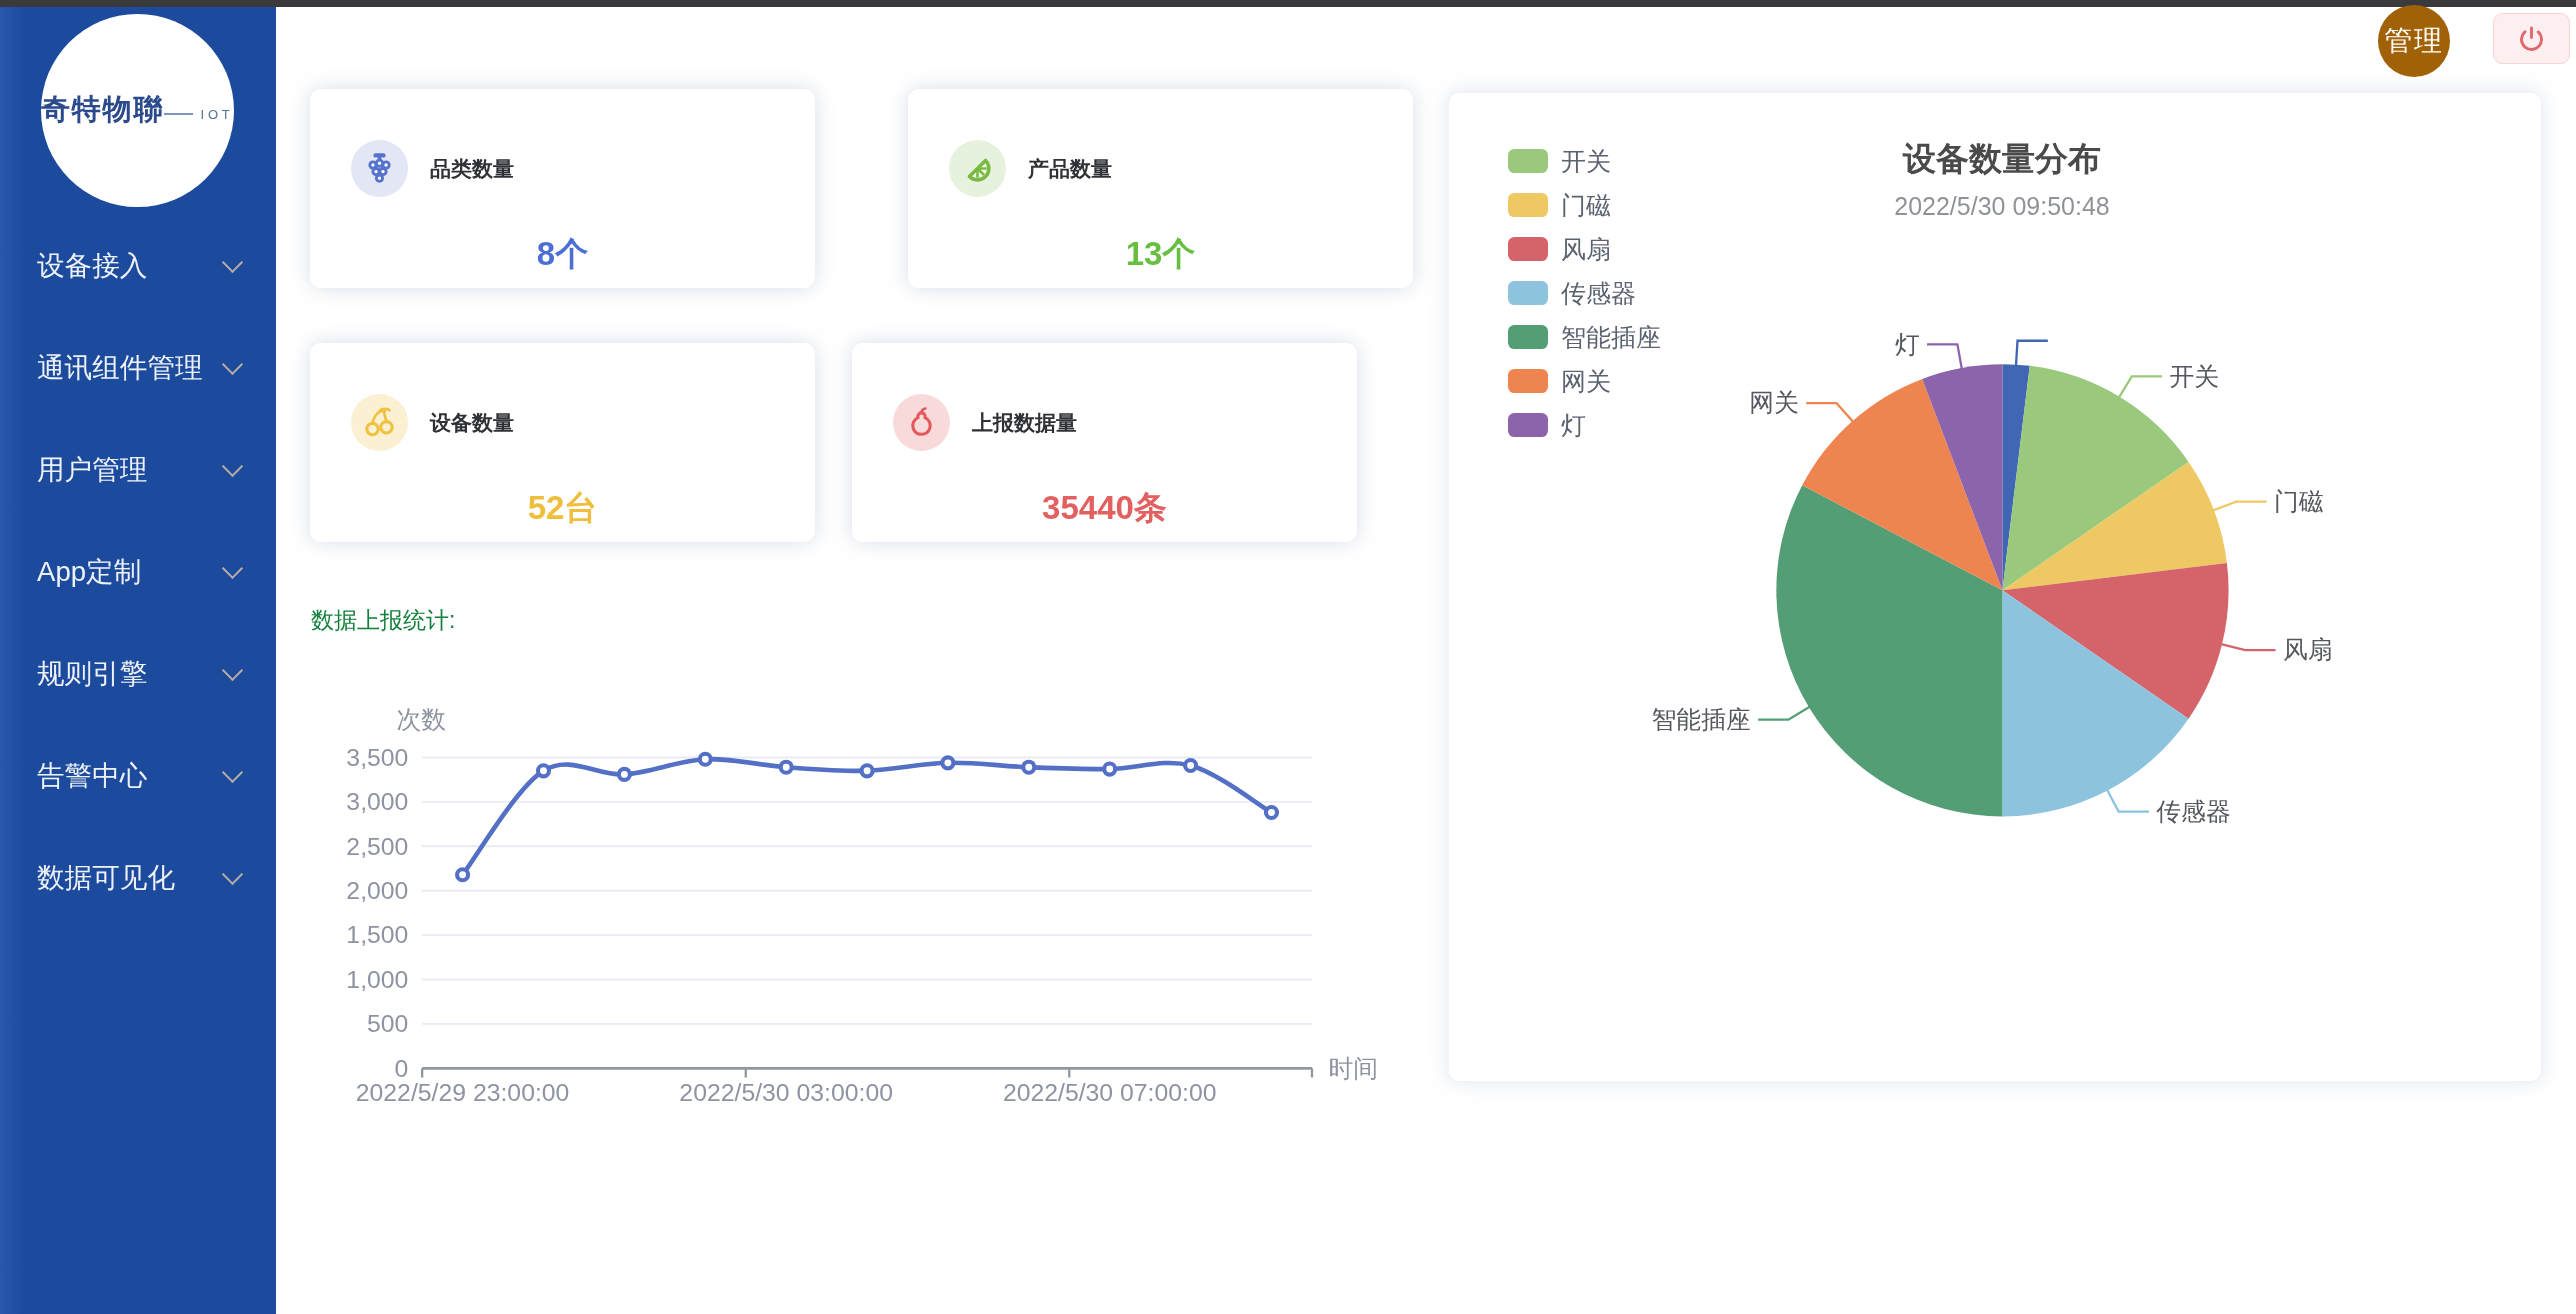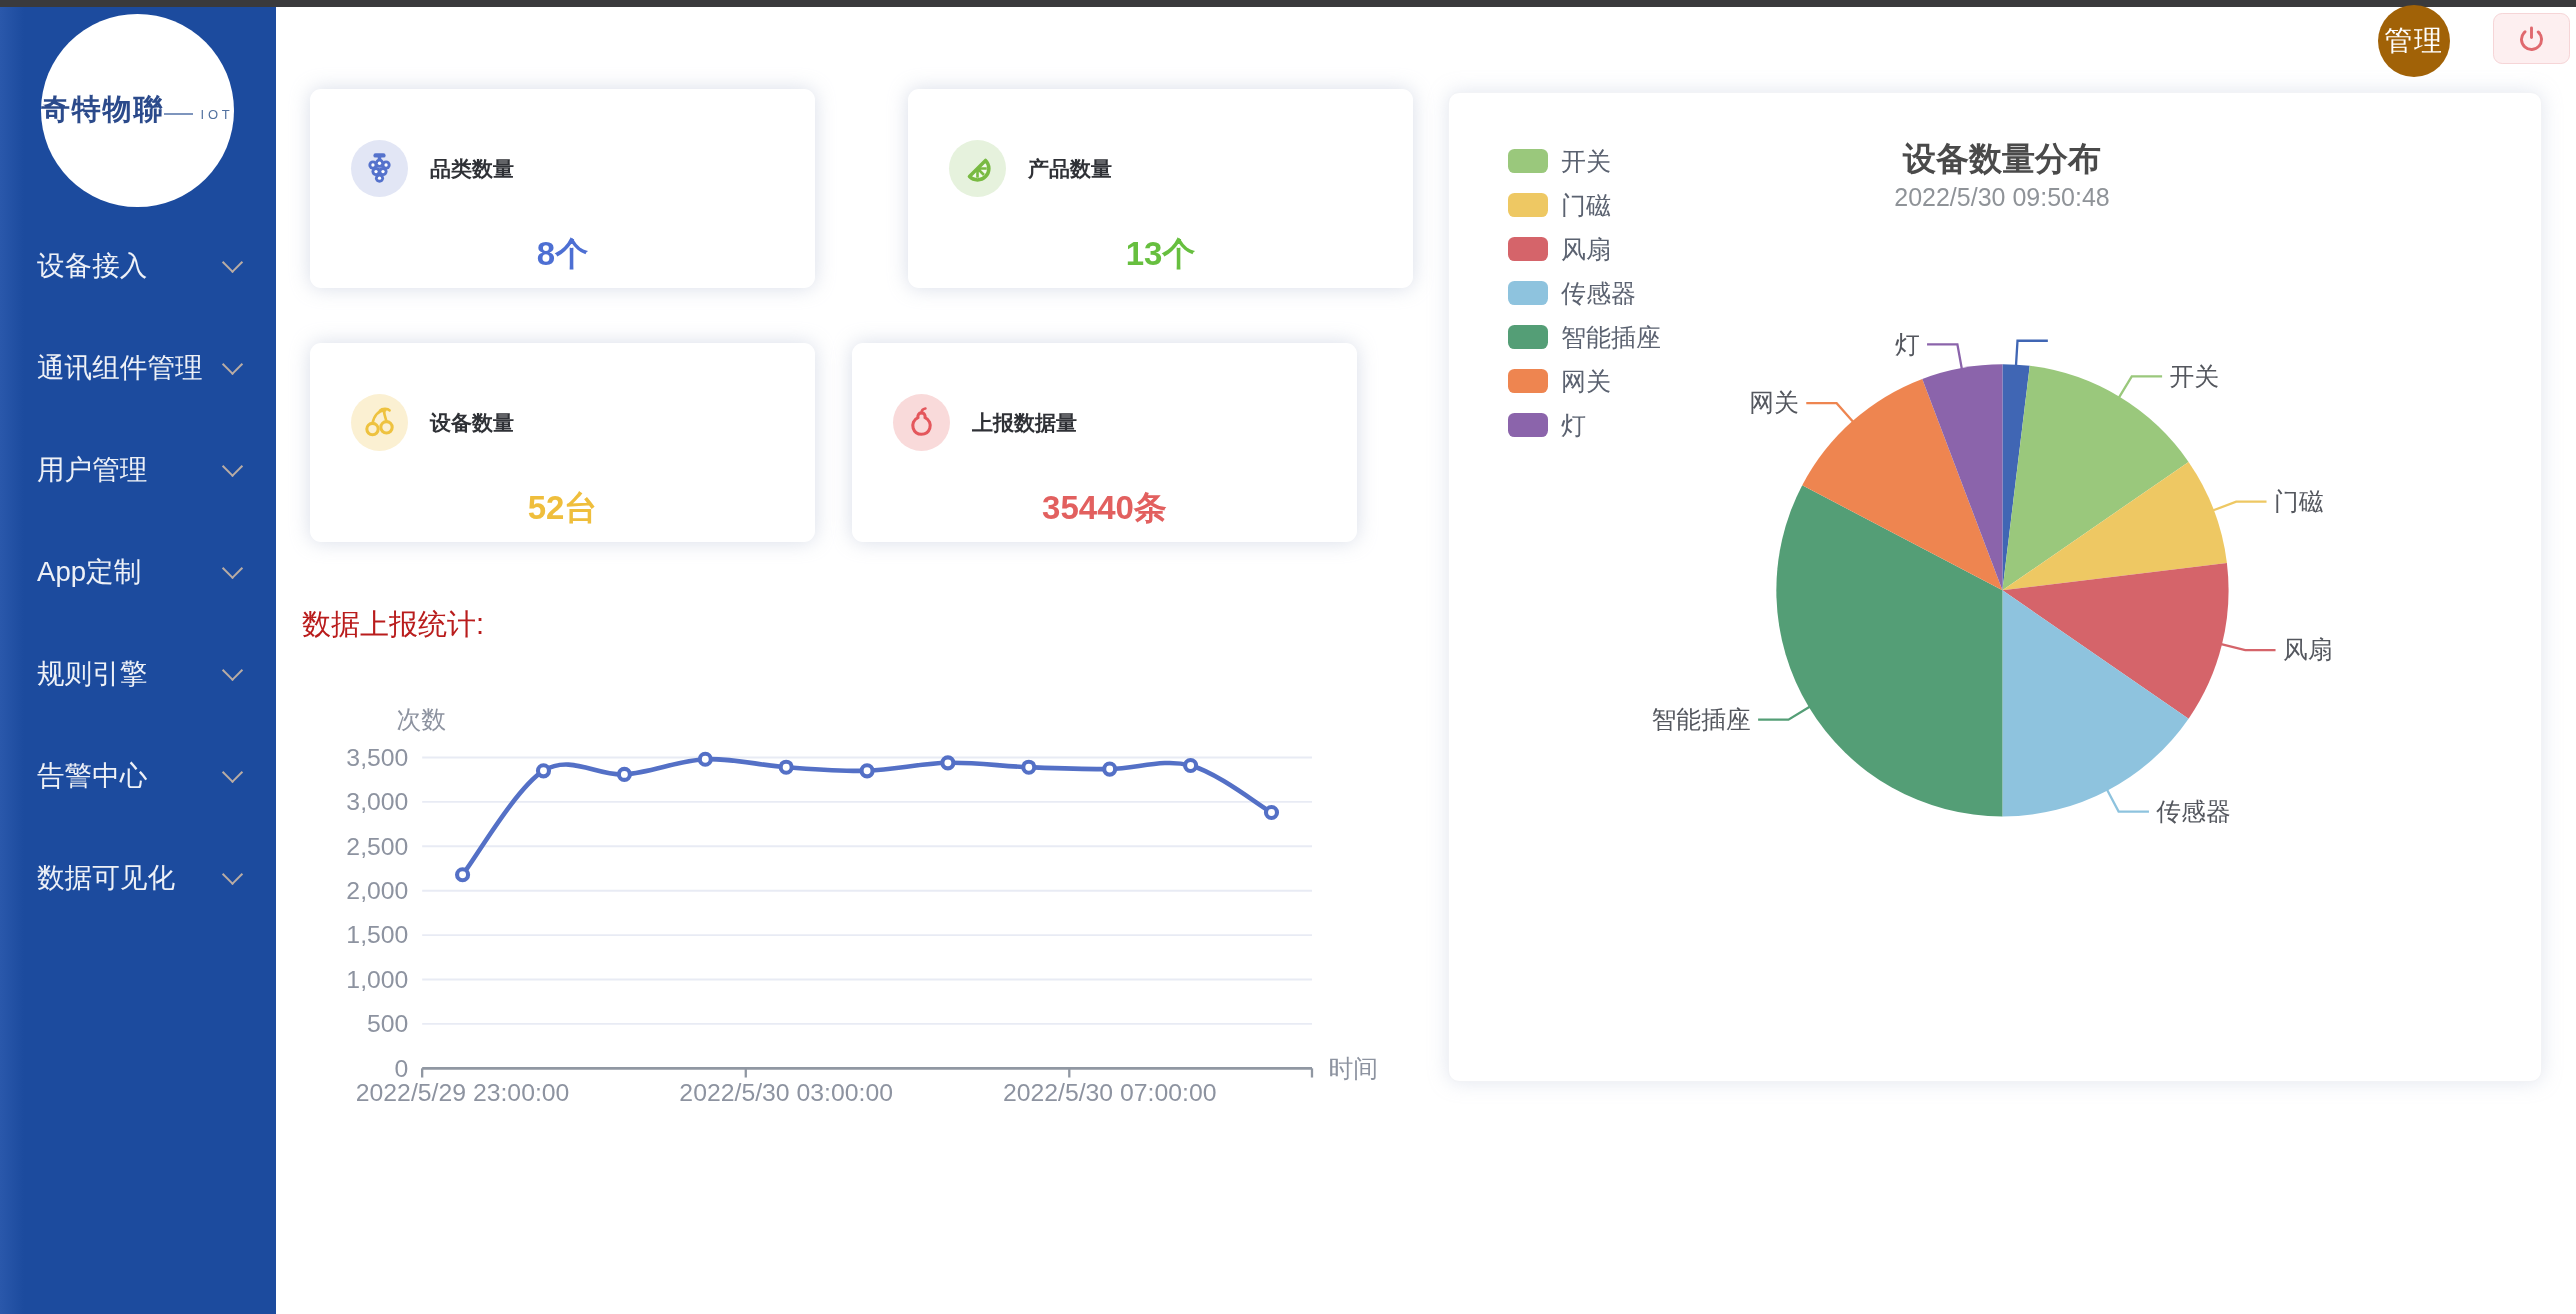--- a/index.html
+++ b/index.html
@@ -37,30 +37,30 @@
   .card{position:absolute;width:505px;height:199px;background:#fff;border-radius:11px;
         box-shadow:0 0 20px rgba(168,180,205,.45);}
   .card-head{position:absolute;left:41px;top:51px;display:flex;align-items:center;}
   .stat-icon{width:57px;height:57px;border-radius:50%;display:flex;align-items:center;
              justify-content:center;flex:none;}
   .stat-icon svg{display:block;}
   .stat-title{margin-left:22px;font-size:21px;font-weight:bold;color:#2f3136;white-space:nowrap;}
   .stat-value{position:absolute;left:0;right:0;top:143px;text-align:center;font-size:33px;font-weight:bold;}
 
   
-  .line-title{position:absolute;left:302px;top:605px;font-size:29px;color:#b91c1c;font-weight:500;}
+  .line-title{position:absolute;left:311px;top:605px;font-size:23px;color:#15803d;font-weight:500;}
   #line-chart{position:absolute;left:303px;top:690px;}
 
   
   .panel{position:absolute;left:1448px;top:92px;width:1094px;height:990px;background:#fff;
          border-radius:11px;border:0.9px solid #f2f3f6;box-sizing:border-box;
          box-shadow:0 0 20px rgba(168,180,205,.35);}
   .panel-title{position:absolute;left:553px;top:44px;transform:translateX(-50%);
                font-size:33px;font-weight:bold;color:#4a4a4a;white-space:nowrap;}
-  .panel-sub{position:absolute;left:553px;top:90px;transform:translateX(-50%);
+  .panel-sub{position:absolute;left:553px;top:99px;transform:translateX(-50%);
              font-size:25px;color:#8f9398;white-space:nowrap;}
   .legend{position:absolute;left:59px;top:56px;}
   .legend-item{display:flex;align-items:center;height:24px;margin-bottom:20px;cursor:pointer;}
   .sw{width:40px;height:24px;border-radius:6.4px;flex:none;}
   .legend-lbl{margin-left:13px;font-size:25px;color:#5b6270;white-space:nowrap;}
   #pie-chart{position:absolute;left:0;top:0;}
 </style>
 </head>
 <body>
 

